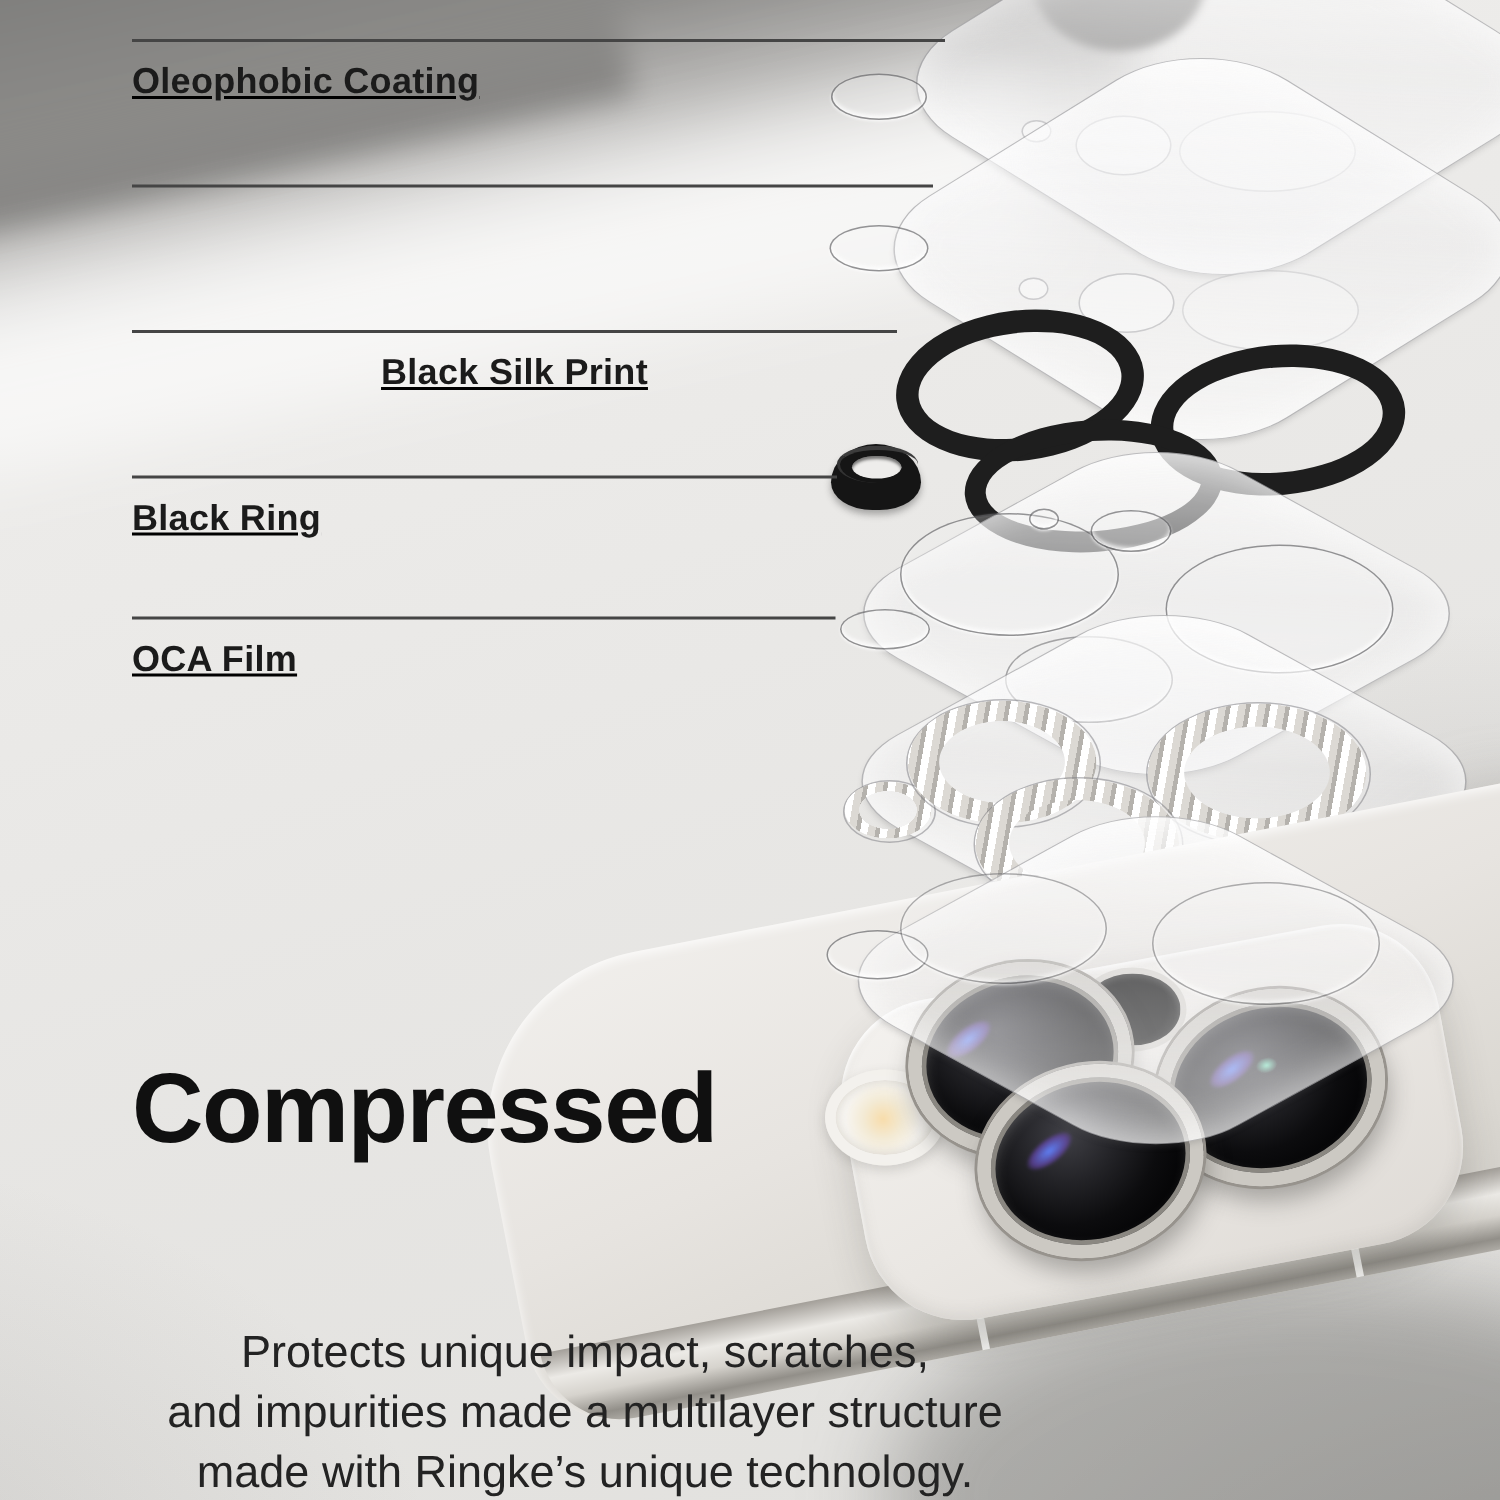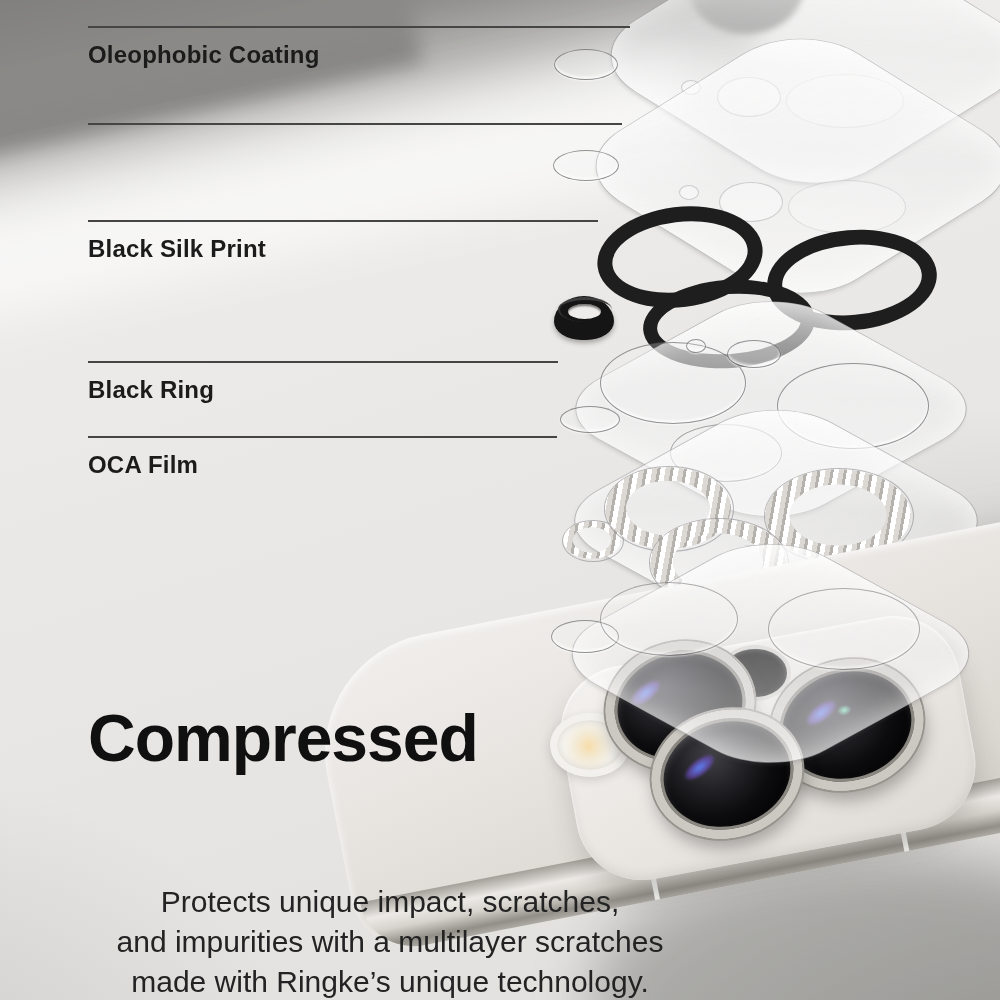--- a/index.html
+++ b/index.html
@@ -73,21 +73,21 @@
     background:radial-gradient(ellipse,rgba(96,132,255,.95) 0%,rgba(118,78,205,.55) 55%,transparent 75%);}
   .glint-g{width:14px;height:10px;border-radius:50%;filter:blur(.5px);
     background:radial-gradient(ellipse,rgba(120,230,190,.95),transparent 75%);}
   .flash{border-radius:50%;z-index:11;border:7px solid rgba(242,240,236,.96);
     background:radial-gradient(circle at 48% 52%,#f7dcab 0%,#f3ead4 30%,#f7f5f1 58%,#fcfbf9 100%);
     box-shadow:inset 0 0 8px rgba(150,140,120,.35), 0 3px 8px rgba(80,78,74,.2);}
   .mic{border-radius:50%;z-index:11;border:4px solid #d7d4cf;
     background:radial-gradient(circle at 50% 44%,#040404 55%,#191919 78%,#2c2c2c 100%);
     box-shadow:inset 0 2px 4px rgba(255,255,255,.18);}
   
-  .lbl{left:88px;z-index:30;}
+  .lbl{left:88px;z-index:30;text-decoration:underline;}
   .lbl-line{height:0;border-top:2px solid #454545;}
   .lbl-text{margin-top:13px;font-weight:700;font-size:24px;color:#1b1b1b;letter-spacing:.2px;white-space:nowrap;}
   .headline{left:88px;top:700px;z-index:30;font-weight:700;font-size:66px;line-height:77px;
     color:#101010;letter-spacing:-1px;white-space:nowrap;}
   .bodytext{left:45px;top:882px;width:690px;z-index:30;text-align:center;
     font-size:30px;line-height:40px;color:#232323;font-weight:400;}
 </style>
 </head>
 <body>
 
@@ -165,35 +165,35 @@
     <div class="abs glint-b" style="left:24px;top:34px;"></div>
   </div>
 
   <div class="abs lbl" style="top:26px;">
     <div class="lbl-line" style="width:542px;"></div>
     <div class="lbl-text">Oleophobic Coating</div>
   </div>
   <div class="abs lbl" style="top:123px;">
     <div class="lbl-line" style="width:534px;"></div>
   </div>
-  <div class="abs lbl" style="top:220px;">
+  <div class="abs lbl" style="top:220px;text-align:center;">
     <div class="lbl-line" style="width:510px;"></div>
     <div class="lbl-text">Black Silk Print</div>
   </div>
-  <div class="abs lbl" style="top:317px;margin-top:44px;">
+  <div class="abs lbl" style="top:317px;">
     <div class="lbl-line" style="width:470px;"></div>
     <div class="lbl-text">Black Ring</div>
   </div>
-  <div class="abs lbl" style="top:436px;">
+  <div class="abs lbl" style="top:411px;">
     <div class="lbl-line" style="width:469px;"></div>
     <div class="lbl-text">OCA Film</div>
   </div>
 
   <div class="abs headline">
     <div>Compressed</div>
   </div>
   <div class="abs bodytext">
     <div>Protects unique impact, scratches,</div>
-    <div>and impurities with a multilayer scratches</div>
+    <div>and impurities made a multilayer structure</div>
     <div>made with Ringke’s unique technology.</div>
   </div>
 
 </div>
 
 </body></html>

